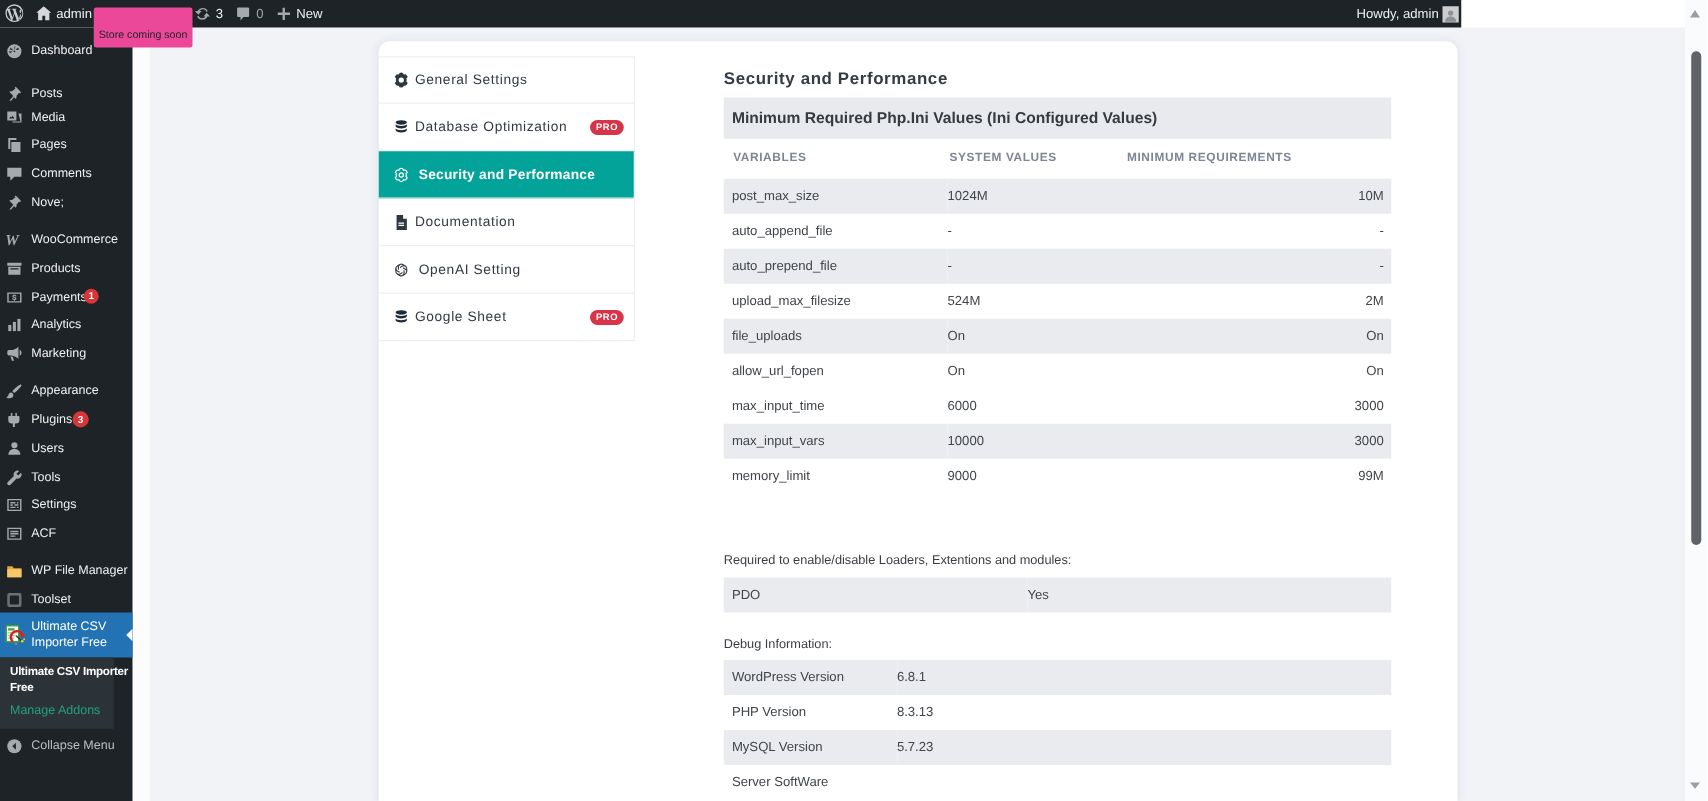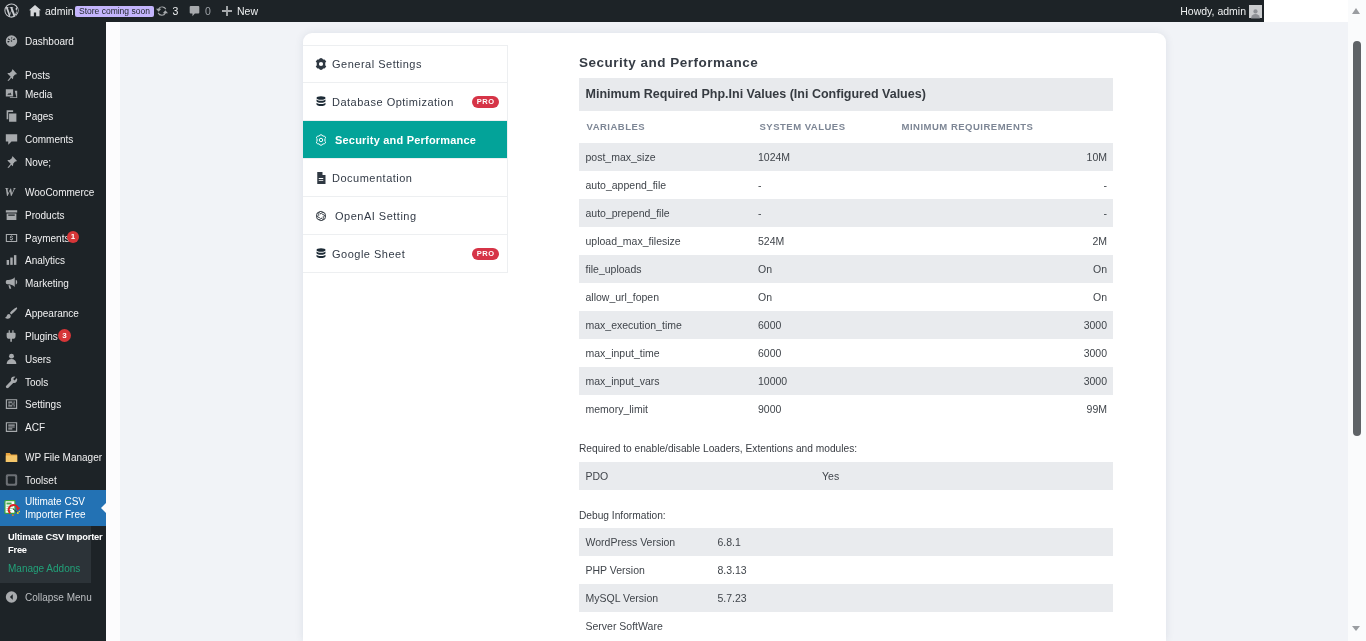--- a/index.html
+++ b/index.html
@@ -1,17 +1,17 @@
 <!DOCTYPE html>
 <html><head>
 <meta charset="utf-8">
 <style>
 * { margin:0; padding:0; box-sizing:border-box; }
 html,body { width:1366px; height:641px; overflow:hidden; font-family:"Liberation Sans", sans-serif; background:#fff; }
-#adminbar { position:absolute; left:0; top:0; width:1264px; height:22px; background:#1d2327; color:#f0f0f1; font-size:10.5px; z-index:50; }
+#adminbar { position:absolute; left:0; top:0; width:1169px; height:22px; background:#1d2327; color:#f0f0f1; font-size:10.5px; z-index:50; }
 #adminbar .itm { position:absolute; top:0; height:22px; line-height:22px; }
 #adminbar svg.itm { height:auto; }
 #sidebar { position:absolute; left:0; top:22px; width:106px; height:619px; background:#1d2327; z-index:40; }
 #whitestrip { position:absolute; left:106px; top:22px; width:14px; height:619px; background:#fcfcfd; }
 #graybg { position:absolute; left:120px; top:22px; width:1228px; height:619px; background:#f1f3f7; }
 #scrollbar { position:absolute; right:0; top:0; width:18px; height:641px; background:#fafbfc; z-index:60; }
 #scrollthumb { position:absolute; left:4.5px; top:41px; width:8px; height:395px; background:#5f6367; border-radius:4.5px; }
 #container { position:absolute; left:303px; top:33px; width:863px; height:608px; background:#fff; border-radius:9px 9px 0 0; box-shadow:0 0 8px rgba(40,60,90,0.10); z-index:10; }
 
 #navcard { position:absolute; left:0px; top:12px; width:205px;text-decoration:underline; }
@@ -208,21 +208,21 @@
     </div>
 </div>
 <div id="adminbar">
   <svg class="itm" style="left:4px; top:3px;" width="15" height="15" viewBox="0 0 20 20">
       <path fill="#c9ccd0" d="M10 0.5a9.5 9.5 0 1 0 0 19 9.5 9.5 0 0 0 0-19zM1.9 10c0-1.2.25-2.3.7-3.3l3.9 10.7A8.1 8.1 0 0 1 1.9 10zm8.1 8.1c-.8 0-1.56-.1-2.3-.33l2.4-7.1 2.5 6.8c-.8.4-1.7.6-2.6.6zm1.1-12c.5-.02.9-.08.9-.08.4-.05.4-.7-.05-.67 0 0-1.3.1-2.2.1-.8 0-2.1-.1-2.1-.1-.44-.02-.5.64-.05.67 0 0 .4.06.85.08l1.25 3.4-1.75 5.2L5 6.1c.5-.02.9-.08.9-.08.4-.05.4-.7-.04-.67 0 0-1.3.1-2.15.1h-.5A8.1 8.1 0 0 1 17 6.5c-.04 0-.08-.01-.12-.01-.8 0-1.38.7-1.38 1.46 0 .68.4 1.25.8 1.93.3.55.67 1.26.67 2.28 0 .7-.27 1.53-.63 2.67l-.82 2.75zm3.3 10.9 2.5-7.3c.47-1.17.63-2.1.63-2.94 0-.3-.02-.58-.06-.84a8.1 8.1 0 0 1-3.07 11.08z"></path>
     </svg>
   <svg class="itm" style="left:29px; top:5px;" width="12" height="12" viewBox="0 0 16 16">
       <path fill="#d5d7da" d="M8 0 0 7h2v8h4.5v-5h3v5H14V7h2zm0 0"></path>
     </svg>
   <span class="itm" style="left:45px; color:#eef0f1;">admin</span>
-  <span class="itm" style="left:75px; top:5.5px; height:11px; line-height:11px; background:#c4b5fd; color:#1d2327; font-size:8.5px; padding:0 4px; border-radius:2px;">Store coming soon</span>
+  <span class="itm" style="left:75px; top:5.5px; height:11px; line-height:11px; background:#ec4899; color:#1d2327; font-size:8.5px; padding:16px 4px; border-radius:2px;">Store coming soon</span>
   <svg class="itm" style="left:156px; top:5px;" width="12" height="12" viewBox="0 0 16 16">
       <path fill="#a7aaad" d="M8 2a6 6 0 0 0-5.2 3H0l3.5 4L7 5H4.6A4.5 4.5 0 0 1 12.4 6l1.3-.9A6 6 0 0 0 8 2zm4.5 5L9 11h2.4a4.5 4.5 0 0 1-7.8-1l-1.3.9A6 6 0 0 0 13.2 11H16z"></path>
     </svg>
   <span class="itm" style="left:172.5px; color:#eef0f1;">3</span>
   <svg class="itm" style="left:189px; top:5px;" width="11" height="13" viewBox="0 0 16 18">
       <path fill="#a7aaad" d="M2.5 1h11A1.5 1.5 0 0 1 15 2.5v8A1.5 1.5 0 0 1 13.5 12H8.5L5 16v-4H2.5A1.5 1.5 0 0 1 1 10.5v-8A1.5 1.5 0 0 1 2.5 1z"></path>
     </svg>
   <span class="itm" style="left:205px; color:#9ea3a8;">0</span>
   <svg class="itm" style="left:222px; top:6px;" width="10" height="10" viewBox="0 0 16 16">
       <path fill="#a7aaad" d="M6.5 0h3v6.5H16v3H9.5V16h-3V9.5H0v-3h6.5z"></path>
@@ -330,25 +330,20 @@
       <tr class="g">
             <td class="c1">file_uploads</td>
             <td class="c2">On</td>
             <td class="c3">On</td>
           </tr>
       <tr>
             <td class="c1">allow_url_fopen</td>
             <td class="c2">On</td>
             <td class="c3">On</td>
           </tr>
-      <tr class="g">
-            <td class="c1">max_execution_time</td>
-            <td class="c2">6000</td>
-            <td class="c3">3000</td>
-          </tr>
       <tr>
             <td class="c1">max_input_time</td>
             <td class="c2">6000</td>
             <td class="c3">3000</td>
           </tr>
       <tr class="g">
             <td class="c1">max_input_vars</td>
             <td class="c2">10000</td>
             <td class="c3">3000</td>
           </tr>

